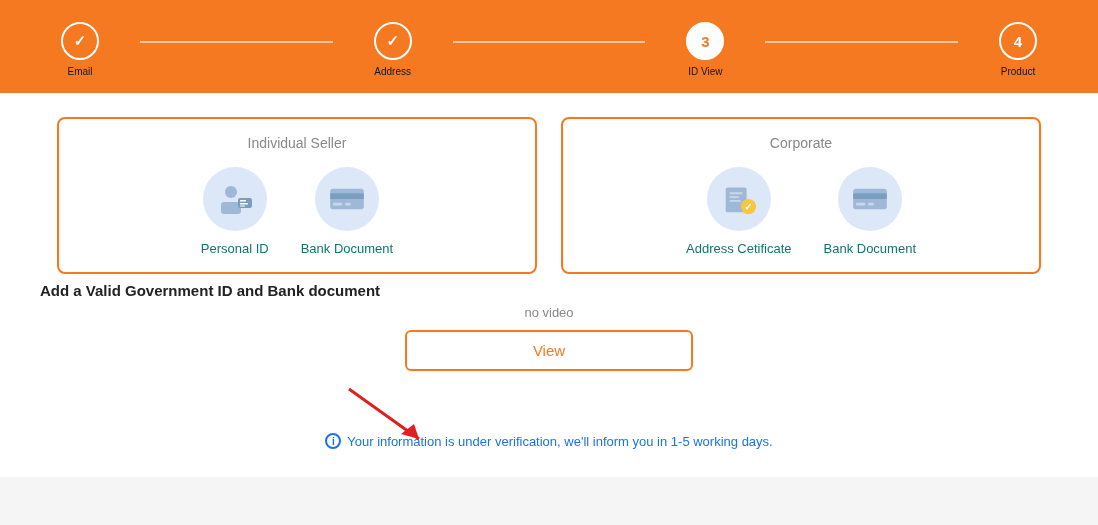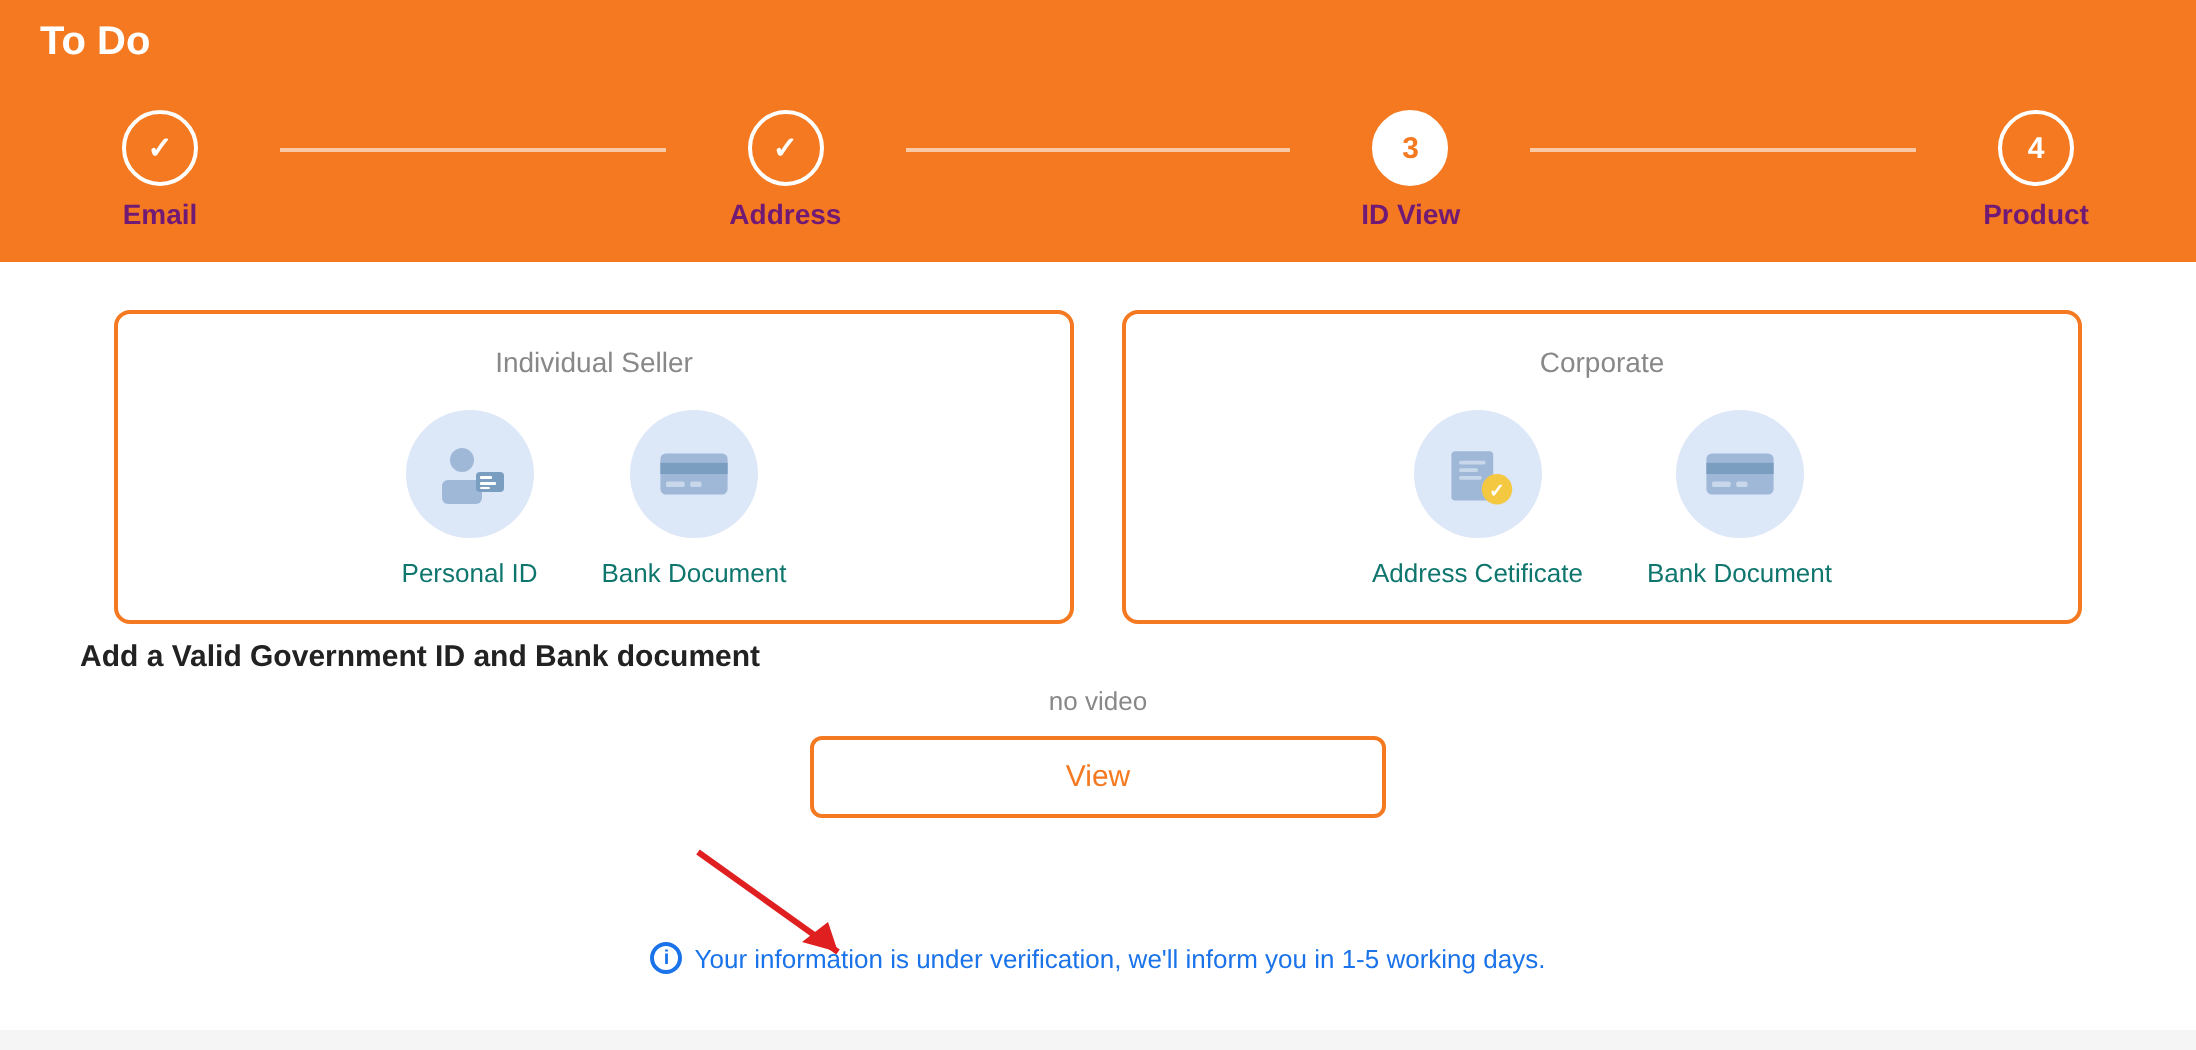--- a/index.html
+++ b/index.html
@@ -55,23 +55,23 @@
       background: white;
       color: #f47920;
     }
     .step-circle.completed {
       background: transparent;
       border-color: white;
       color: white;
     }
     .step-label {
       margin-top: 6px;
-      font-size: 14px;
-      color: #701a75;
-      font-weight: 700;
+      font-size: 10px;
+      color: #0f172a;
+      font-weight: 400;
     }
     .step-connector {
       flex: 1;
       height: 2px;
       background: rgba(255,255,255,0.6);
       margin-top: 19px;
       min-width: 100px;
       max-width: 220px;
     }
 
@@ -184,21 +184,20 @@
       font-size: 10px;
       color: #1a73e8;
       flex-shrink: 0;
       font-weight: bold;
     }
   </style>
 </head>
 <body>
 
 <div class="top-bar">
-  <div class="top-bar-title">To Do</div>
 
   <div class="stepper">
 
     <div class="step">
       <div class="step-circle completed">
         <span>✓</span>
       </div>
       <div class="step-label">Email</div>
     </div>
     <div class="step-connector"></div>

